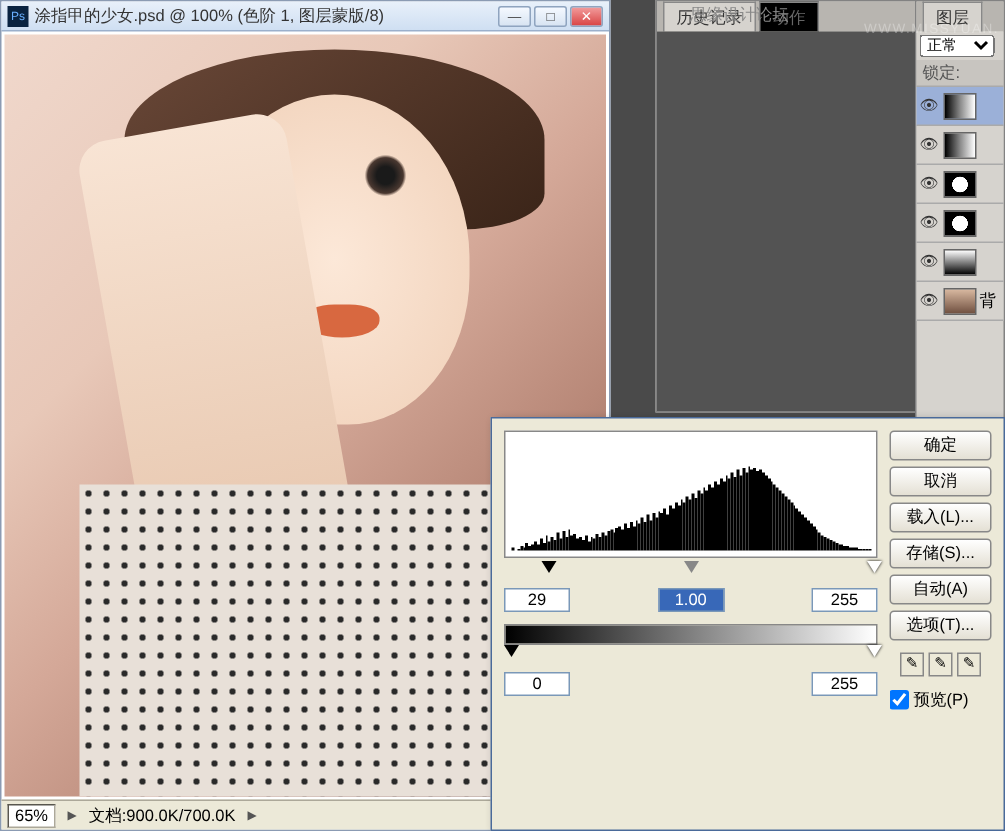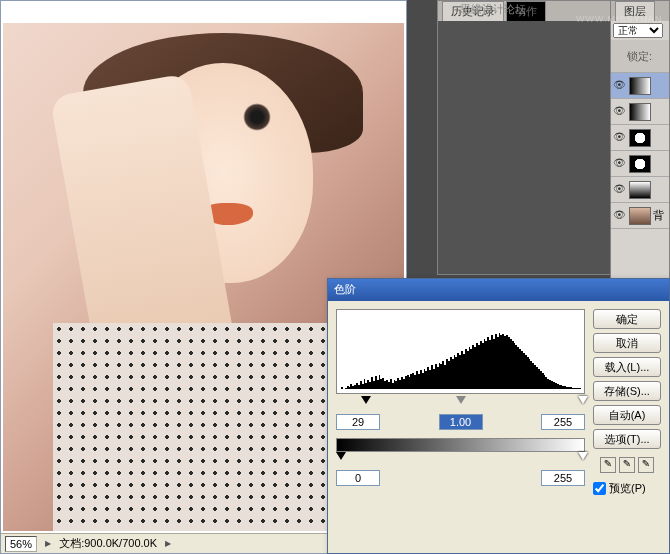--- a/index.html
+++ b/index.html
@@ -26,21 +26,21 @@
 .panel.history{left:437px;top:0;width:229px;height:275px}
 .panel .tabs{height:20px;background:#b8b5b0;display:flex;align-items:flex-end;padding:0 4px}
 .panel .tab{padding:2px 8px;background:#d6d3ce;border:1px solid #888;border-bottom:none;margin-right:2px;color:#333}
 .panel .tab.inactive{background:#000000;color:#666}
 .panel .body{position:absolute;left:0;right:0;top:20px;bottom:0;background:#535353}
 .panel.layers{left:610px;top:0;width:60px;height:290px}
 .layers .tabs{background:#b8b5b0}
 .layers .row{height:18px;background:#d6d3ce;border-bottom:1px solid #aaa;display:flex;align-items:center;padding:0 2px;gap:2px}
 .layers .blend{padding:2px;background:#d6d3ce}
 .layers .blend select{width:50px;font-size:10px}
-.layers .lockrow{background:#c8c5c0;color:#555;padding:16px}
+.layers .lockrow{background:#c8c5c0;color:#555;padding:4px}
 .layers .list{background:#d6d3ce}
 .layers .lrow{height:26px;border-bottom:1px solid #aaa;display:flex;align-items:center;padding:0 2px;gap:2px}
 .layers .lrow.sel{background:#9bb0d8}
 .layers .eye-ic{width:14px;height:14px;font-size:10px;color:#333}
 .layers .thumb{width:22px;height:18px;background:#fff;border:1px solid #666}
 .layers .thumb.levels{background:linear-gradient(90deg,#000,#888,#fff)}
 .layers .thumb.circ{background:radial-gradient(circle,#fff 40%,#000 42%)}
 .layers .thumb.grad{background:linear-gradient(#fff,#000)}
 .layers .thumb.photo{background:linear-gradient(#d8b8a0,#705040)}
 .dialog{position:absolute;left:327px;top:278px;width:343px;height:276px;background:#ece9d8;border:1px solid #4a6a9a;box-shadow:2px 2px 6px rgba(0,0,0,.3)}
@@ -66,31 +66,40 @@
 .dialog .droppers{display:flex;gap:3px;margin-top:4px;justify-content:center}
 .dialog .drop{width:16px;height:16px;border:1px solid #888;background:#ece9d8;font-size:10px;text-align:center}
 .dialog .prev{display:flex;align-items:center;gap:3px;margin-top:4px}
 .watermark{position:absolute;right:4px;top:14px;color:rgba(255,255,255,.3);font-size:9px;letter-spacing:1px}
 .wm2{position:absolute;left:460px;top:2px;color:#888;font-size:11px}
 </style>
 </head>
 <body>
 
 <div class="doc-win">
+  <div class="titlebar">
+    <div class="ps-icon">Ps</div>
+    <div class="title">涂指甲的少女.psd @ 100% (色阶 1, 图层蒙版/8)</div>
+    <div class="winbtns">
+      <div class="wbtn">—</div>
+      <div class="wbtn">□</div>
+      <div class="wbtn close">✕</div>
+    </div>
+  </div>
   <div class="canvas">
     <div class="hair"></div>
       <div class="face"></div>
     <div class="eye l"></div>
       <div class="eye r"></div>
     <div class="lips"></div>
       <div class="hand"></div>
       <div class="dress"></div>
   </div>
   <div class="statusbar">
-    <span class="zoom">56%</span>
+    <span class="zoom">65%</span>
     <span class="tri">▶</span>
     <span>文档:900.0K/700.0K</span>
     <span class="tri">▶</span>
   </div>
 </div>
 
 <div class="panel history">
   <div class="tabs">
     <div class="tab">历史记录</div>
     <div class="tab inactive">动作</div>
@@ -127,21 +136,20 @@
       </div>
     <div class="lrow">
         <span class="eye-ic">👁</span>
         <span class="thumb photo"></span>
         <span>背</span>
       </div>
   </div>
 </div>
 
 <div class="dialog">
-  <div class="dtitle">色阶</div>
   <div class="content">
     <div class="left">
       <div class="histbox">
         <div class="hist" id="hist">
             <span style="height: 3.57143%;"></span>
             <span style="height: 0%;"></span>
             <span style="height: 1.78571%;"></span>
             <span style="height: 5.35714%;"></span>
             <span style="height: 3.57143%;"></span>
             <span style="height: 8.92857%;"></span>

